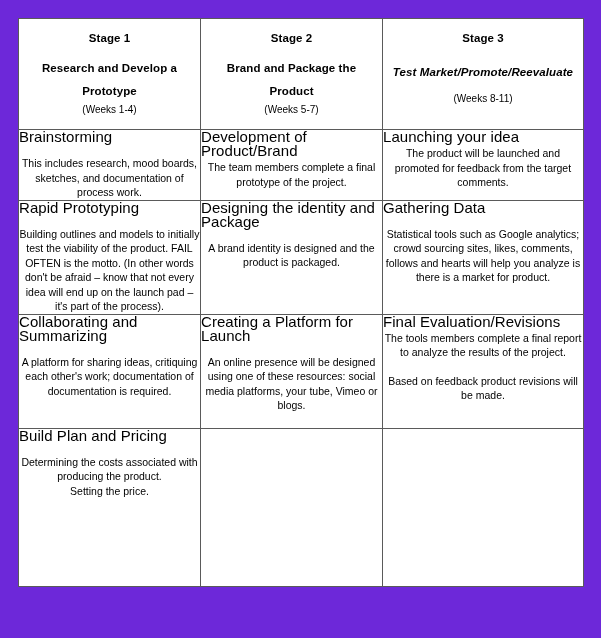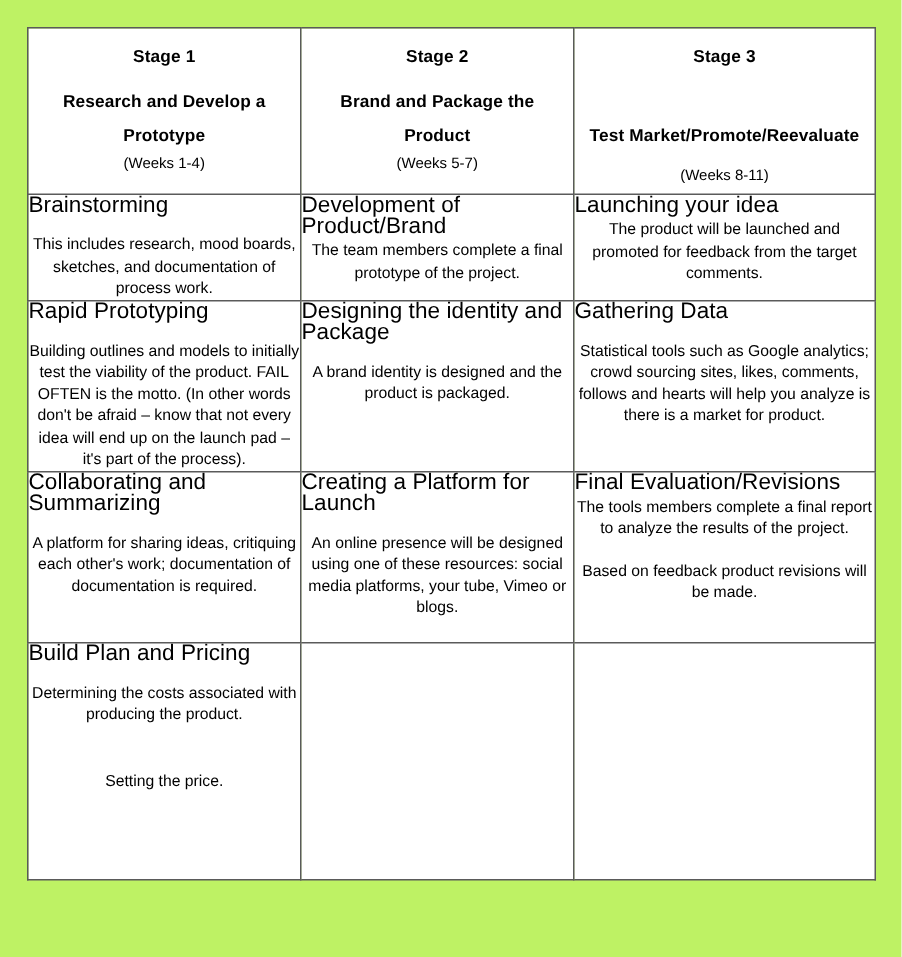--- a/index.html
+++ b/index.html
@@ -11,21 +11,21 @@
     width: 601px;
     height: 638px;
     font-family: "Liberation Sans", sans-serif;
     color: #000000;
     overflow: hidden;
   }
   #page {
     position: relative;
     width: 601px;
     height: 638px;
-    background: #bef264;
+    background: #6d28d9;
   }
   table.project-table {
     position: absolute;
     left: 18px;
     top: 18px;
     width: 565px;
     border-collapse: collapse;
     table-layout: fixed;
   }
   table.project-table td {
@@ -55,21 +55,22 @@
   }
   .stage-title {
     font-size: 11.5px;
     font-weight: bold;
     line-height: 23px;
     margin-top: 12px;
     letter-spacing: 0.1px;
   }
   .stage-title.one-line {
     line-height: 14px;
-    margin-top: 39px;
+    margin-top: 20px;
+    font-style: italic;
   }
   .stage-weeks {
     font-size: 10px;
     line-height: 13px;
   }
   .stage-weeks.raised {
     margin-top: 13px;
   }
 
   
@@ -85,21 +86,21 @@
   .cell-text {
     font-size: 10.5px;
     line-height: 14.5px;
     margin-top: 12px;
     text-align: center;
   }
   .cell-text.tight {
     margin-top: 2px;
   }
   .cell-text + .cell-text {
-    margin-top: 30px;
+    margin-top: 0;
   }
   .cell-text.tight + .cell-text {
     margin-top: 14px;
   }
   
   tr.row-1 td { height: 66px; }
   tr.row-2 td { height: 113px; }
   tr.row-3 td { height: 113px; }
   tr.row-4 td { height: 157px; }
   td.empty-cell { padding: 0; }

